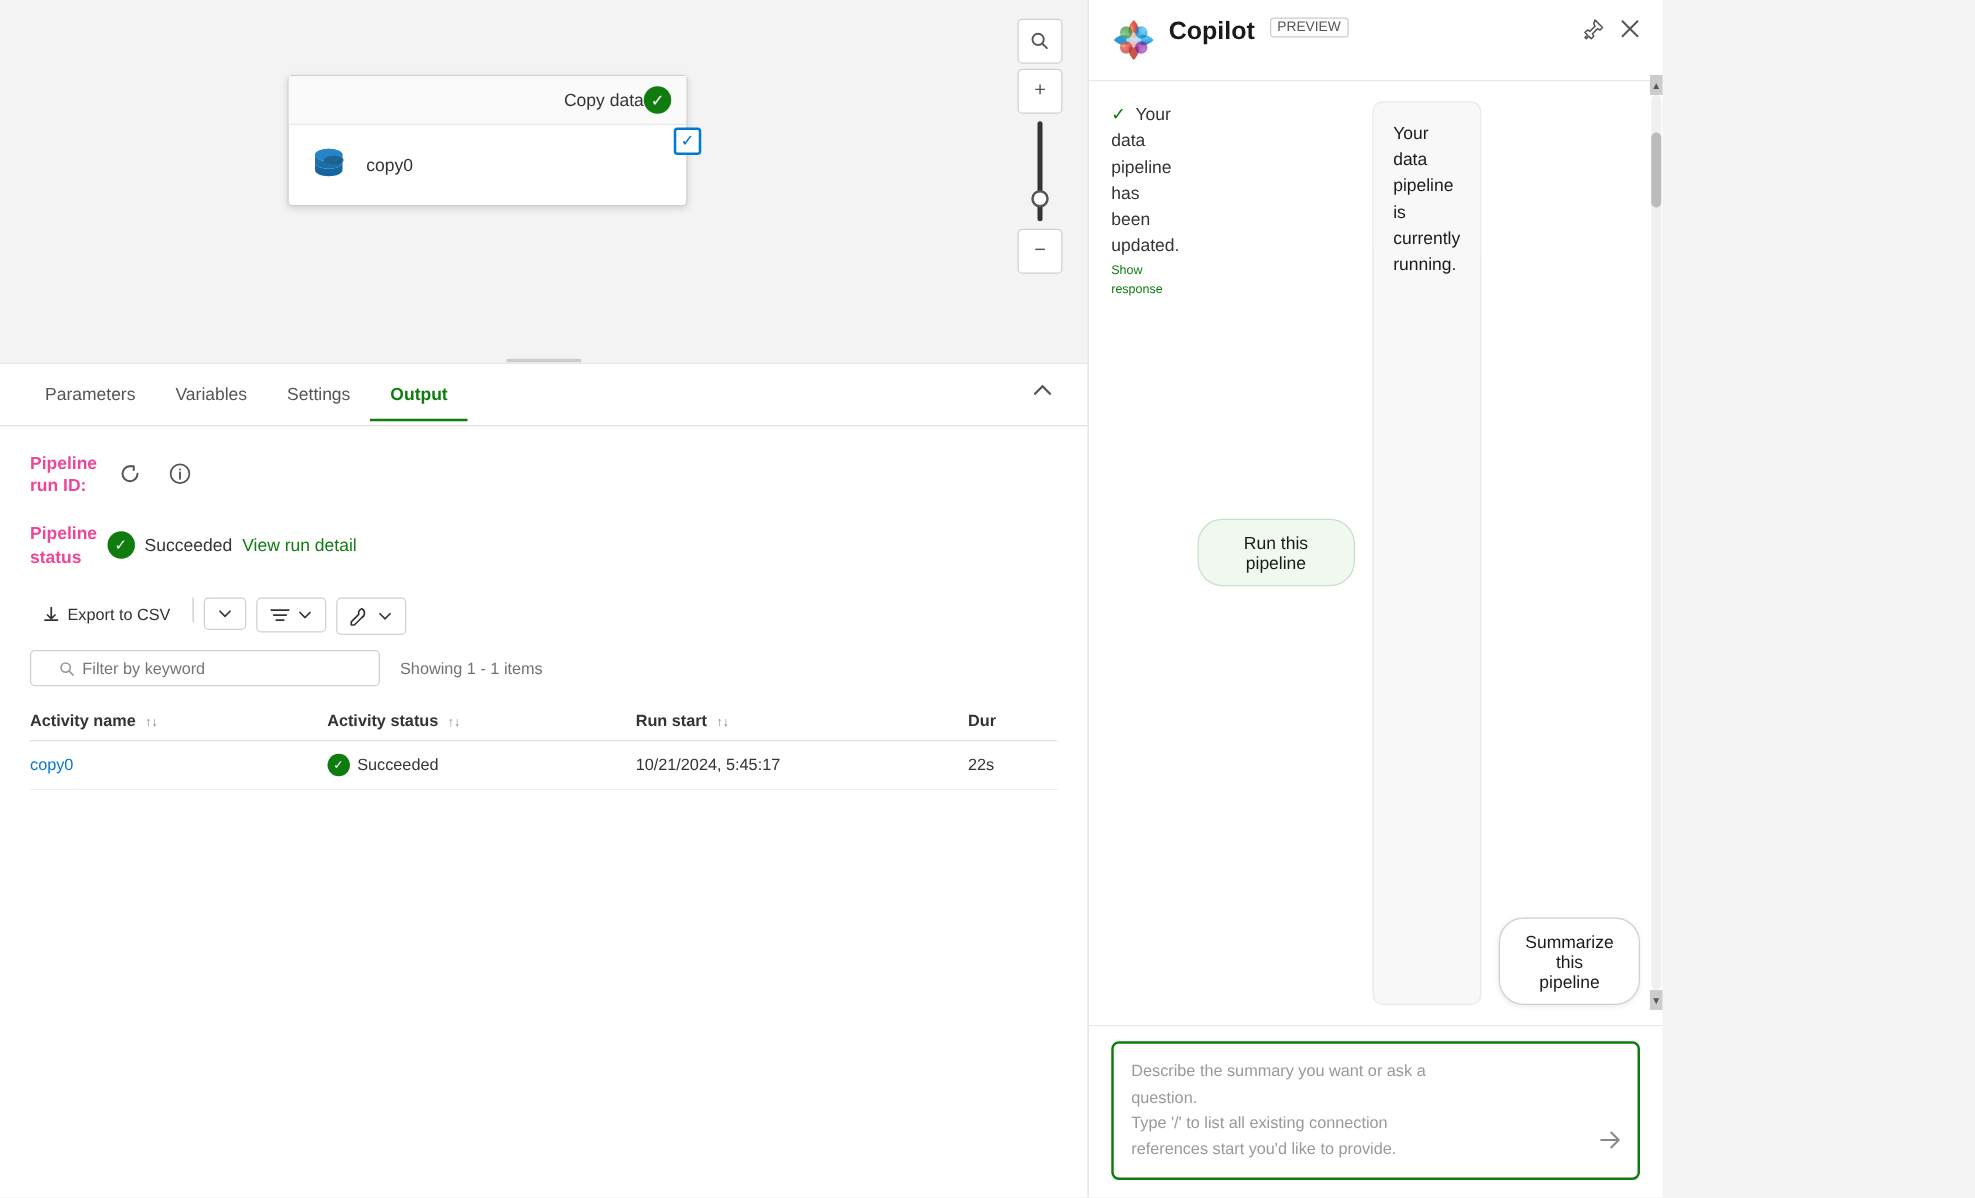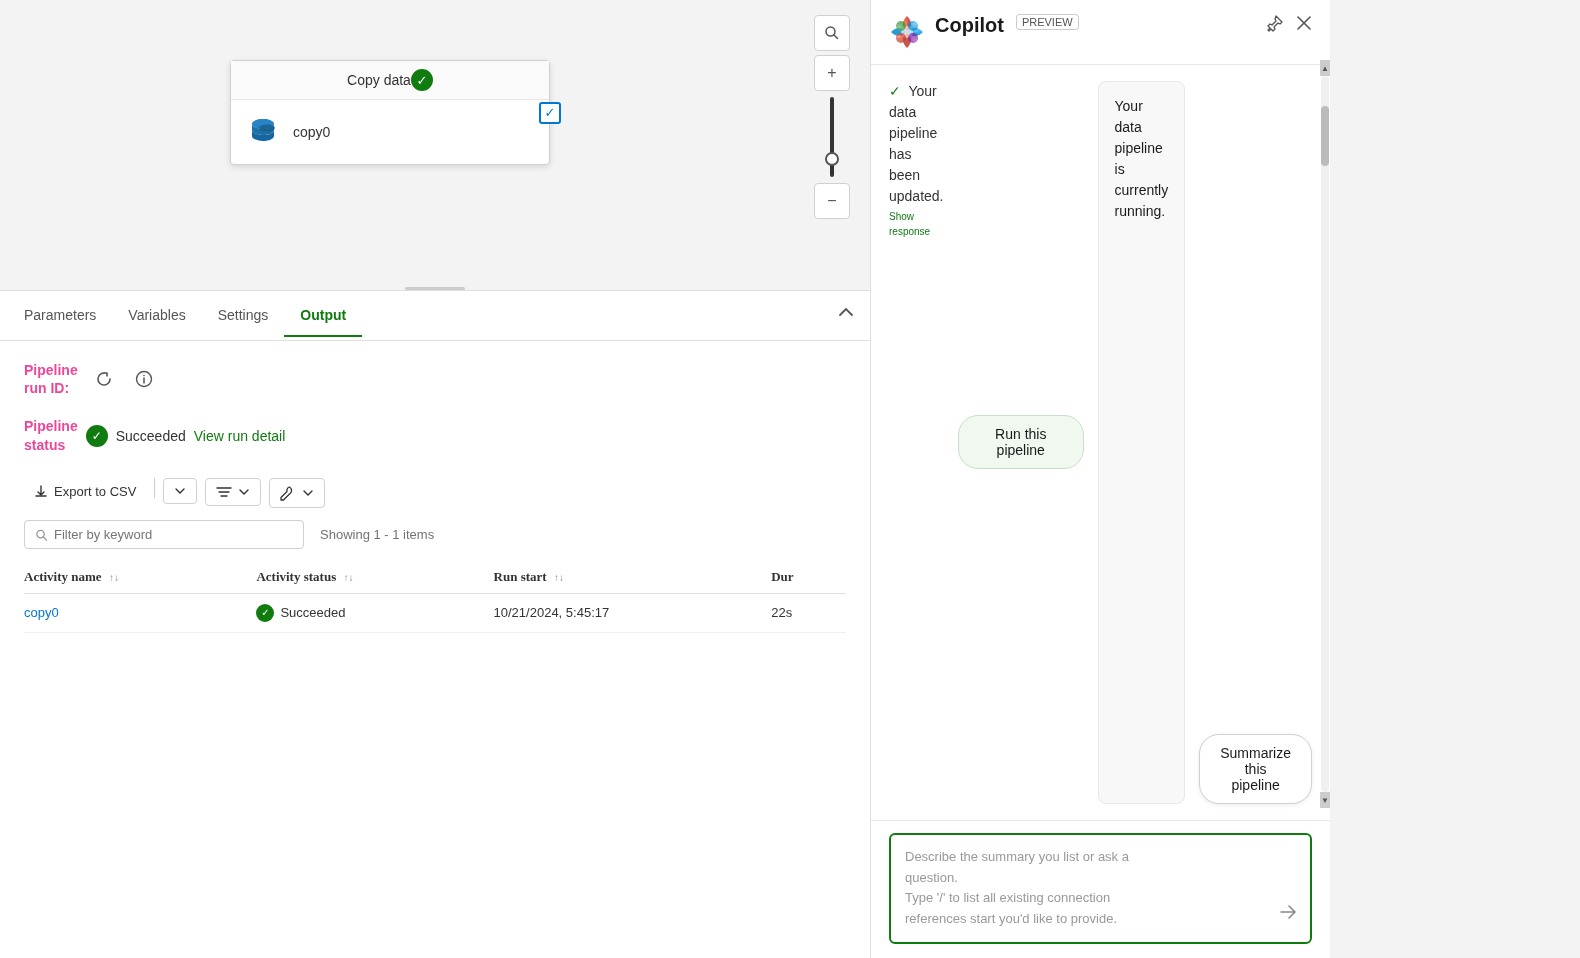--- a/index.html
+++ b/index.html
@@ -35,21 +35,21 @@
       width: 320px;
       background: white;
       border: 1px solid #d0d0d0;
       border-radius: 4px;
       box-shadow: 0 2px 6px rgba(0,0,0,0.12);
     }
 
     .node-header {
       display: flex;
       align-items: center;
-      justify-content: center;
+      justify-content: flex-end;
       padding: 8px 12px;
       border-bottom: 1px solid #e8e8e8;
       background: #fafafa;
     }
 
     .node-title {
       font-size: 14px;
       font-weight: 500;
       color: #333;
     }
@@ -173,21 +173,21 @@
       background: white;
       border-top: 1px solid #e0e0e0;
       display: flex;
       flex-direction: column;
       overflow: hidden;
     }
 
     .tab-bar {
       display: flex;
       align-items: center;
-      padding: 0 8px;
+      padding: 0 20px;
       border-bottom: 1px solid #e0e0e0;
       background: white;
       min-height: 50px;
     }
 
     .tab-item {
       padding: 12px 16px;
       font-size: 14px;
       color: #555;
       cursor: pointer;
@@ -316,21 +316,21 @@
       align-items: center;
       gap: 16px;
       margin-bottom: 12px;
     }
 
     .filter-input-wrap {
       display: flex;
       align-items: flex-end;
       border: 1px solid #d0d0d0;
       border-radius: 4px;
-      padding: 6px 10px;
+      padding: 6px 22px;
       background: white;
       width: 280px;
       gap: 6px;
     }
 
     .filter-input {
       border: none;
       outline: none;
       font-size: 13px;
       color: #999;
@@ -348,21 +348,20 @@
       font-size: 13px;
     }
 
     .data-table th {
       text-align: left;
       font-weight: 700;
       color: #333;
       padding: 8px 12px 8px 0;
       border-bottom: 1px solid #e0e0e0;
       white-space: nowrap;
-      font-family: Liberation Serif, serif;
     }
 
     .data-table th .sort-icon {
       font-size: 10px;
       color: #888;
       margin-left: 4px;
     }
 
     .data-table td {
       padding: 10px 12px 10px 0;
@@ -836,21 +835,21 @@
     <div class="scroll-arrow">▲</div>
     <div class="scroll-track">
       <div class="scroll-thumb-right"></div>
     </div>
     <div class="scroll-arrow">▼</div>
   </div>
 
   <div class="chat-footer">
     <div class="chat-input-box" style="position:relative;">
       <div class="chat-input-text">
-        <span>Describe the summary you list or ask a</span>
+        <span>Describe the summary you want or ask a</span>
         <br><span>question.</span>
         <br><span>Type '/' to list all existing connection</span>
         <br><span>references start you'd like to provide.</span>
       </div>
       <div class="send-btn">
         <svg width="20" height="20" viewBox="0 0 20 20" fill="none">
           <path d="M3 10L17 10M17 10L11 4M17 10L11 16" stroke="#888" stroke-width="1.6" stroke-linecap="round" stroke-linejoin="round"></path>
         </svg>
       </div>
     </div>

